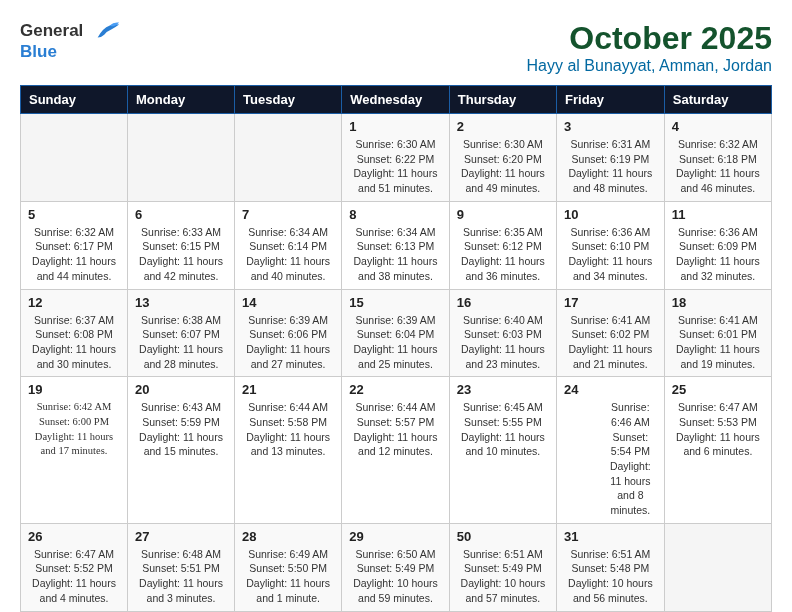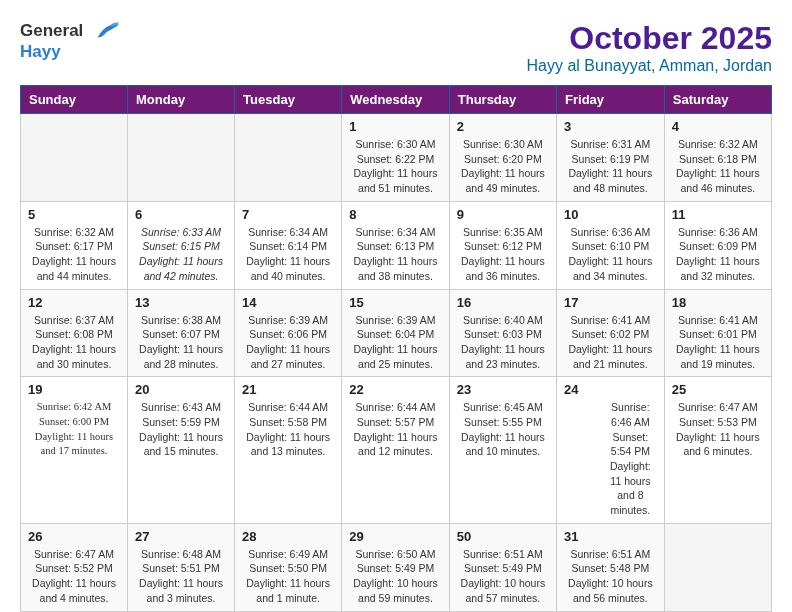--- a/index.html
+++ b/index.html
@@ -20,33 +20,33 @@
       display: flex;
       align-items: center;
       gap: 8px;
     }
     .title-section {
       text-align: right;
     }
     .month-title {
       font-size: 32px;
       font-weight: bold;
-      color: #4c1d95;
+      color: #14532d;
     }
     .location-title {
       font-size: 16px;
       color: #0369a1;
     }
     .calendar {
       width: 100%;
       border-collapse: collapse;
       border: 1px solid #ccc;
     }
     .calendar th {
-      background-color: #701a75;
+      background-color: #0f172a;
       color: #fff;
       text-align: left;
       padding: 6px 8px;
       font-size: 13px;
       border: 1px solid #1a5da5;
     }
     .calendar td {
       vertical-align: top;
       padding: 5px 7px;
       border: 1px solid #ccc;
@@ -103,21 +103,21 @@
 <div class="header">
   <div class="logo-wrapper">
     <div>
       <div class="logo-row">
         <span class="logo-text-general">General</span>
         <svg class="logo-bird" viewBox="0 0 30 22" xmlns="http://www.w3.org/2000/svg">
           <path d="M5,18 Q10,8 18,5 Q22,3 28,4 Q24,7 20,9 Q15,11 12,15 Q9,18 5,18Z" fill="#2a7ed3"></path>
           <path d="M18,5 Q22,1 28,2 Q26,5 22,6 Q20,6 18,5Z" fill="#4a9ef5"></path>
         </svg>
       </div>
-      <div class="logo-text-blue">Hayy</div>
+      <div class="logo-text-blue">Blue</div>
     </div>
   </div>
   <div class="title-section">
     <div class="month-title">October 2025</div>
     <div class="location-title">Hayy al Bunayyat, Amman, Jordan</div>
   </div>
 </div>
 
 <table class="calendar">
   <thead>
@@ -163,21 +163,21 @@
       </tr>
       <tr>
         <td>
           <div class="day-number">5</div>
           <div class="day-info" style="white-space: pre-line;">Sunrise: 6:32 AM
 Sunset: 6:17 PM
 Daylight: 11 hours and 44 minutes.</div>
         </td>
         <td>
           <div class="day-number">6</div>
-          <div class="day-info" style="white-space: pre-line; font-style: italic;">Sunrise: 6:33 AM
+          <div class="day-info" style="white-space: pre-line;">Sunrise: 6:33 AM
 Sunset: 6:15 PM
 Daylight: 11 hours and 42 minutes.</div>
         </td>
         <td>
           <div class="day-number">7</div>
           <div class="day-info" style="white-space: pre-line;">Sunrise: 6:34 AM
 Sunset: 6:14 PM
 Daylight: 11 hours and 40 minutes.</div>
         </td>
         <td>

